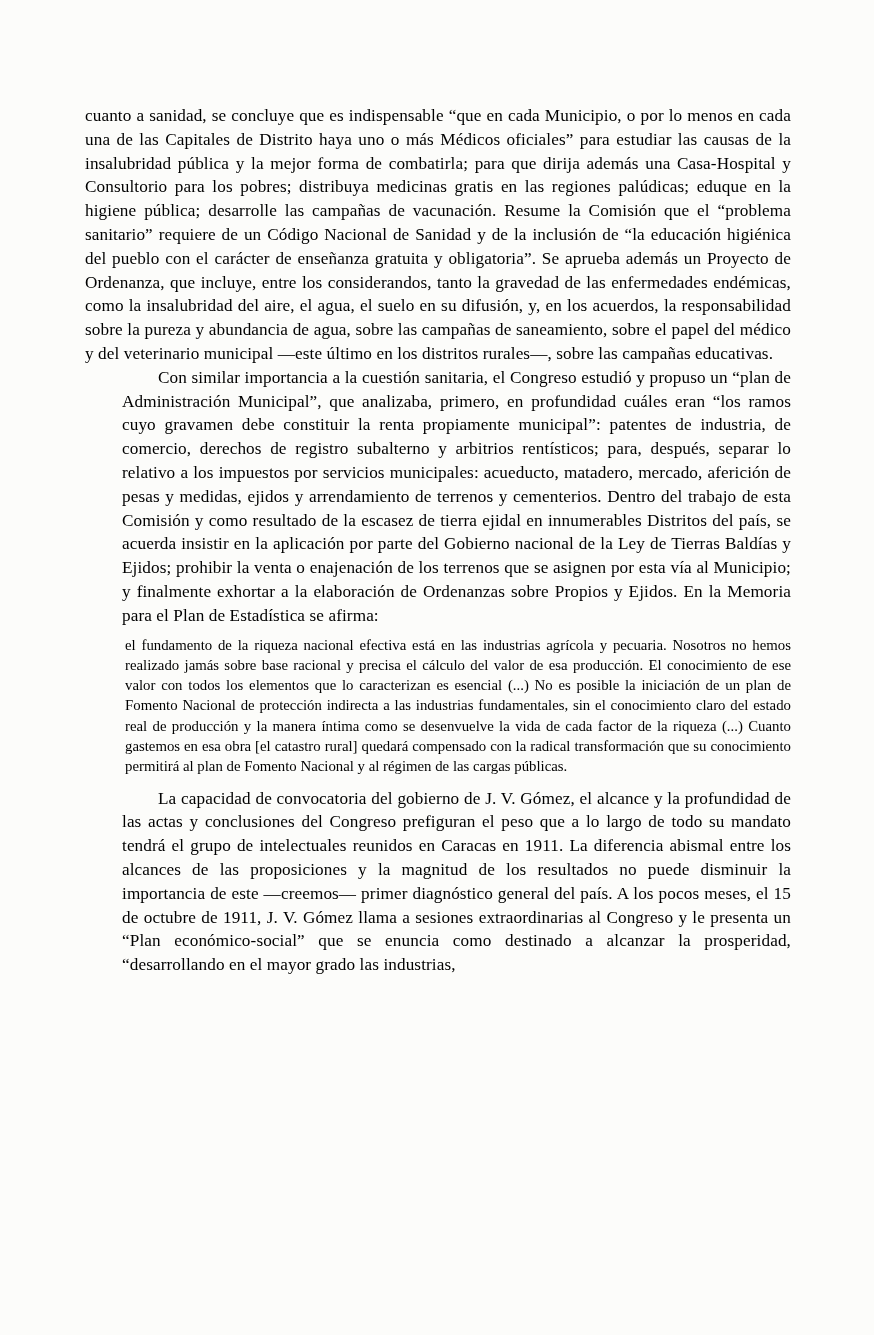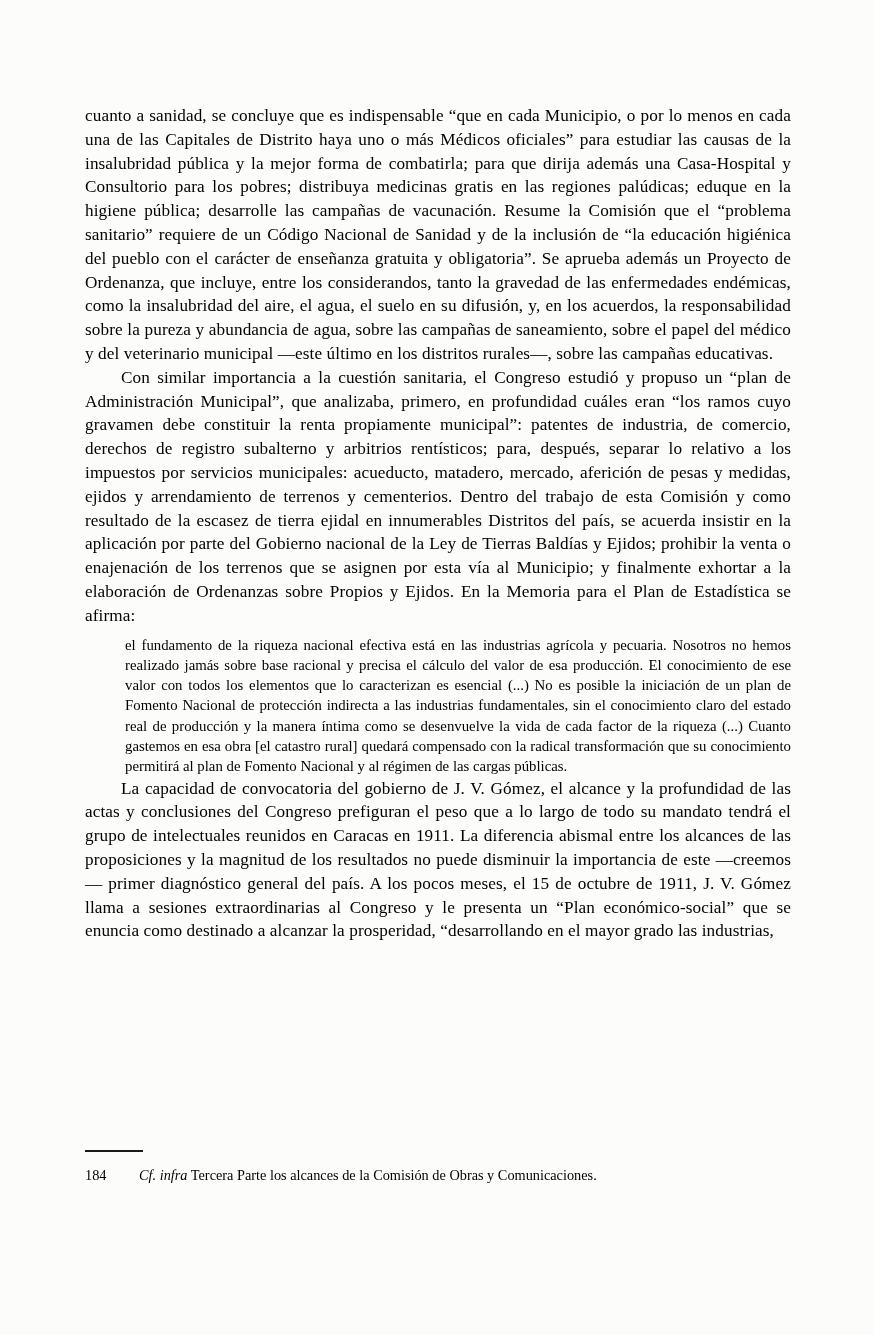--- a/index.html
+++ b/index.html
@@ -24,23 +24,24 @@
   }
   .body-par {
     margin: 0;
     font-size: 17.2px;
     line-height: 23.8px;
     text-align: justify;
     letter-spacing: 0.1px;
   }
   .body-par.indent {
     text-indent: 36px;
+    margin-left: 37px;
   }
   .quote-par {
-    margin: 7px 0 0 40px;
+    margin: 7px 0 10px 40px;
     font-size: 14.8px;
     line-height: 20.3px;
     text-align: justify;
   }
   sup.fn-ref {
     font-size: 11px;
     line-height: 0;
     vertical-align: 5px;
   }
   .footnote-block {
@@ -86,19 +87,15 @@
 
     <p class="body-par indent">Con similar importancia a la cuestión sanitaria, el Congreso estudió y propuso un “plan de Administración Municipal”, que analizaba, primero, en profundidad cuáles eran “los ramos cuyo gravamen debe constituir la renta propiamente municipal”: patentes de industria, de comercio, derechos de registro subalterno y arbitrios rentísticos; para, después, separar lo relativo a los impuestos por servicios municipales: acueducto, matadero, mercado, aferición de pesas y medidas, ejidos y arrendamiento de terrenos y cementerios. Dentro del trabajo de esta Comisión y como resultado de la escasez de tierra ejidal en innumerables Distritos del país, se acuerda insistir en la aplicación por parte del Gobierno nacional de la Ley de Tierras Baldías y Ejidos; prohibir la venta o enajenación de los terrenos que se asignen por esta vía al Municipio; y finalmente exhortar a la elaboración de Ordenanzas sobre Propios y Ejidos. En la Memoria para el Plan de Estadística se afirma:</p>
 
     <p class="quote-par">el fundamento de la riqueza nacional efectiva está en las industrias agrícola y pecuaria. Nosotros no hemos realizado jamás sobre base racional y precisa el cálculo del valor de esa producción. El conocimiento de ese valor con todos los elementos que lo caracterizan es esencial (...) No es posible la iniciación de un plan de Fomento Nacional de protección indirecta a las industrias fundamentales, sin el conocimiento claro del estado real de producción y la manera íntima como se desenvuelve la vida de cada factor de la riqueza (...) Cuanto gastemos en esa obra [el catastro rural] quedará compensado con la radical transformación que su conocimiento permitirá al plan de Fomento Nacional y al régimen de las cargas públicas.</p>
 
 
     <p class="body-par indent">La capacidad de convocatoria del gobierno de J. V. Gómez, el alcance y la profundidad de las actas y conclusiones del Congreso prefiguran el peso que a lo largo de todo su mandato tendrá el grupo de intelectuales reunidos en Caracas en 1911. La diferencia abismal entre los alcances de las proposiciones y la magnitud de los resultados no puede disminuir la importancia de este —creemos— primer diagnóstico general del país. A los pocos meses, el 15 de octubre de 1911, J. V. Gómez llama a sesiones extraordinarias al Congreso y le presenta un “Plan económico-social” que se enuncia como destinado a alcanzar la prosperidad, “desarrollando en el mayor grado las industrias,</p>
 
   </div>
 
-  <div class="footnote-block">
-    <div class="footnote-rule"></div>
-    <div class="footnote-line"><span class="footnote-number">184</span><span class="fn-italic">Cf. infra</span><span> Tercera Parte los alcances de la Comisión de Obras y Comunicaciones.</span></div>
-  </div>
 
 
 </div>
 
 </body></html>

